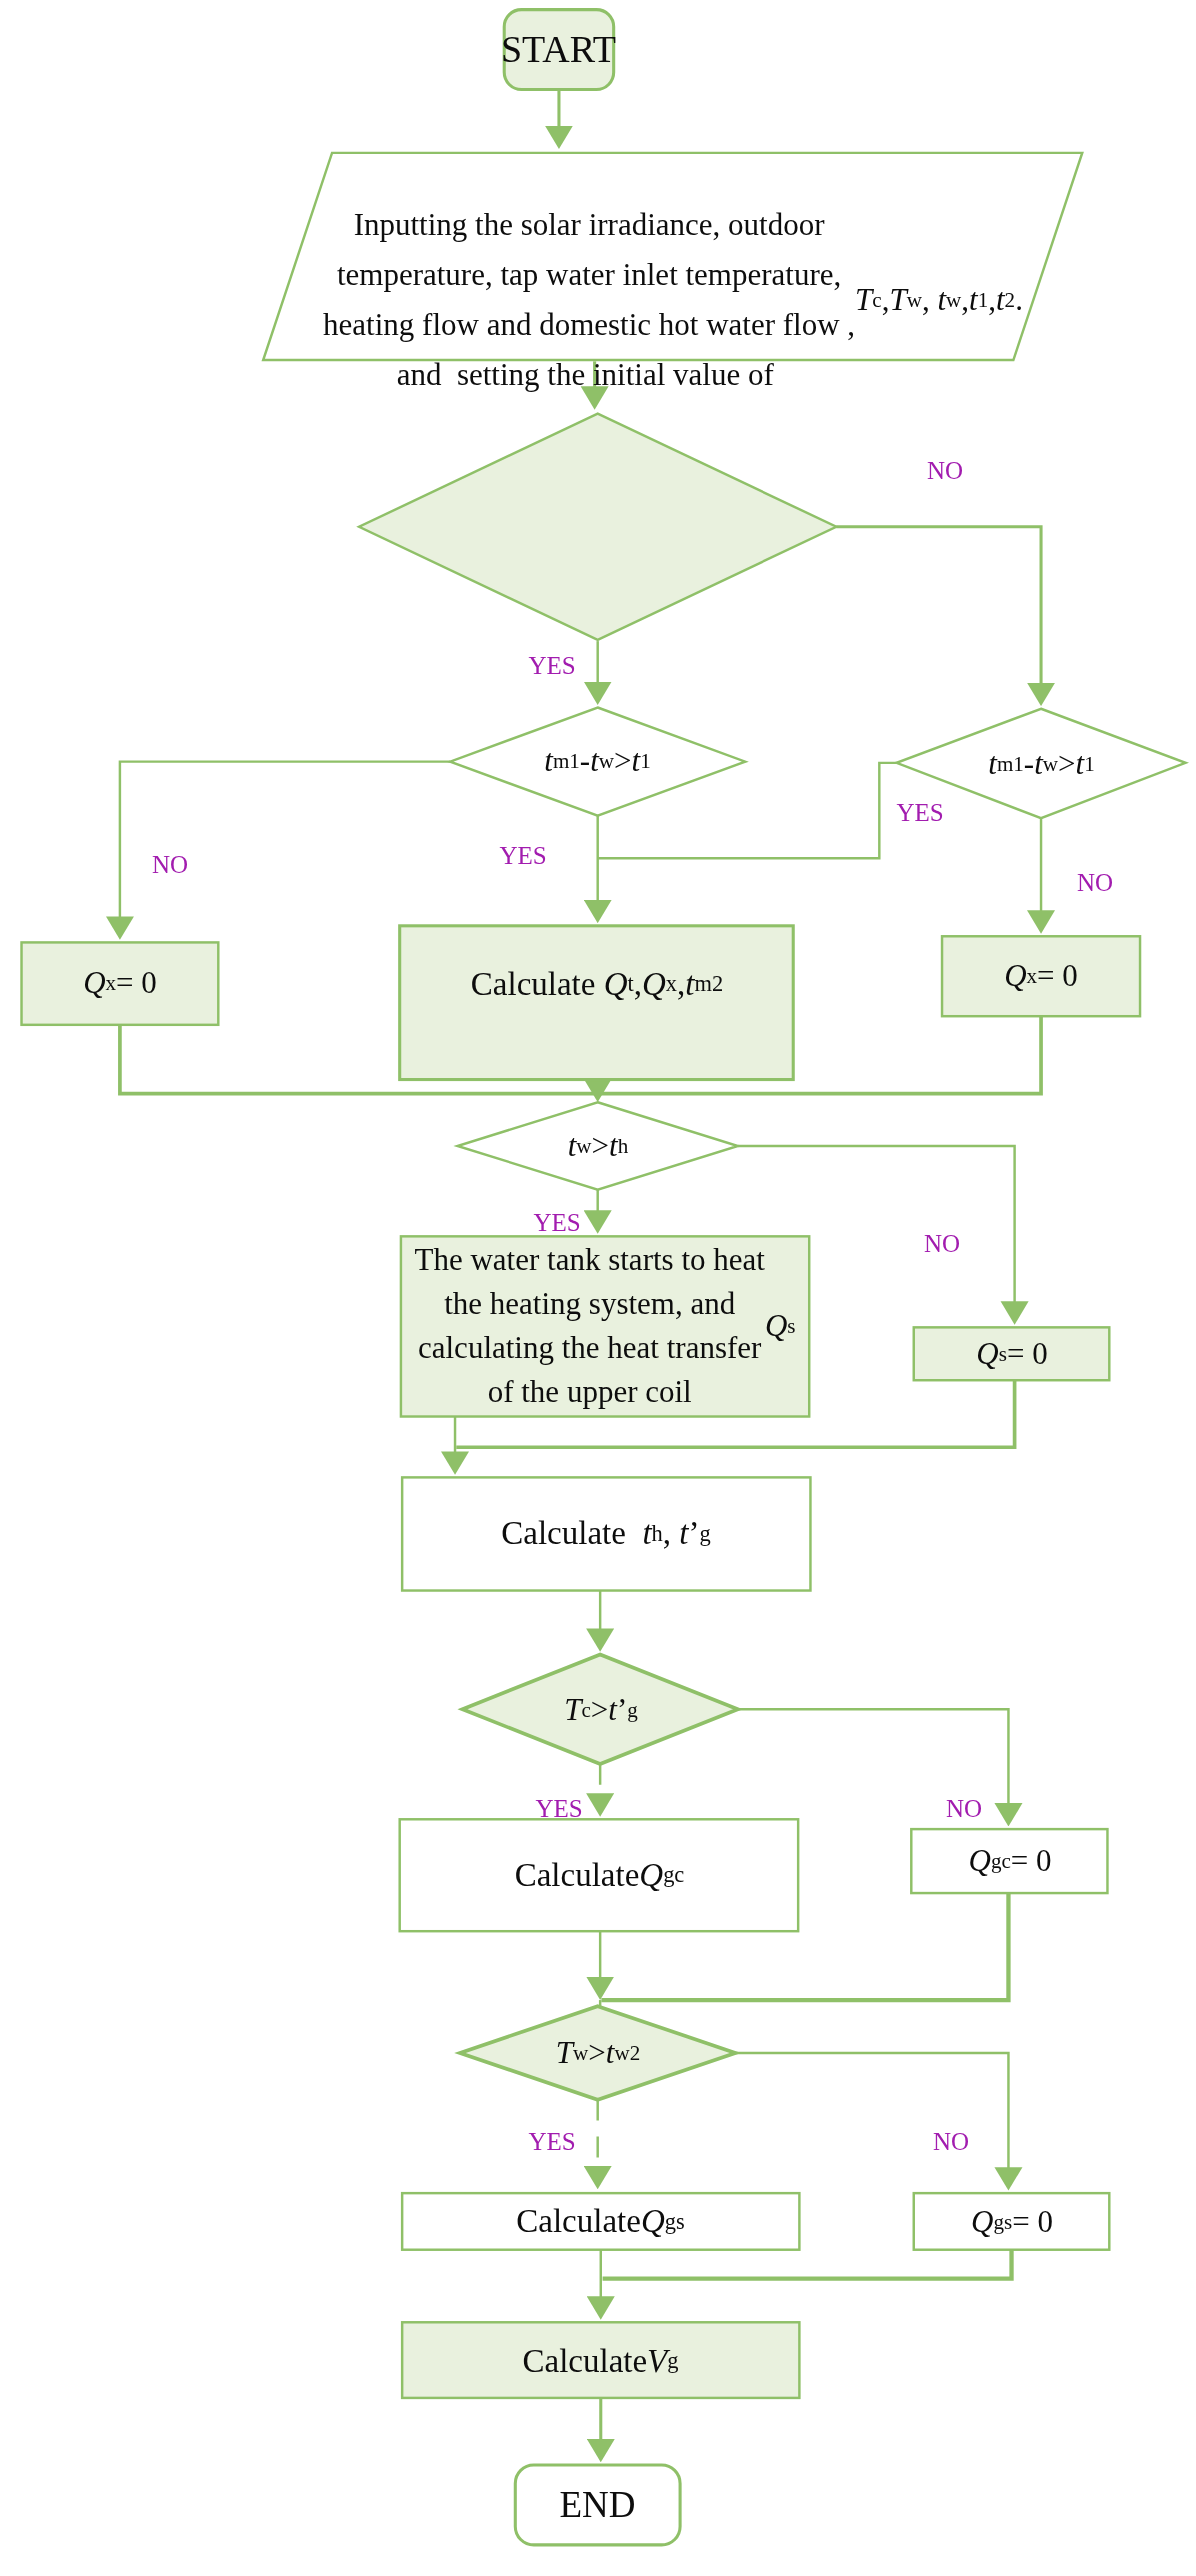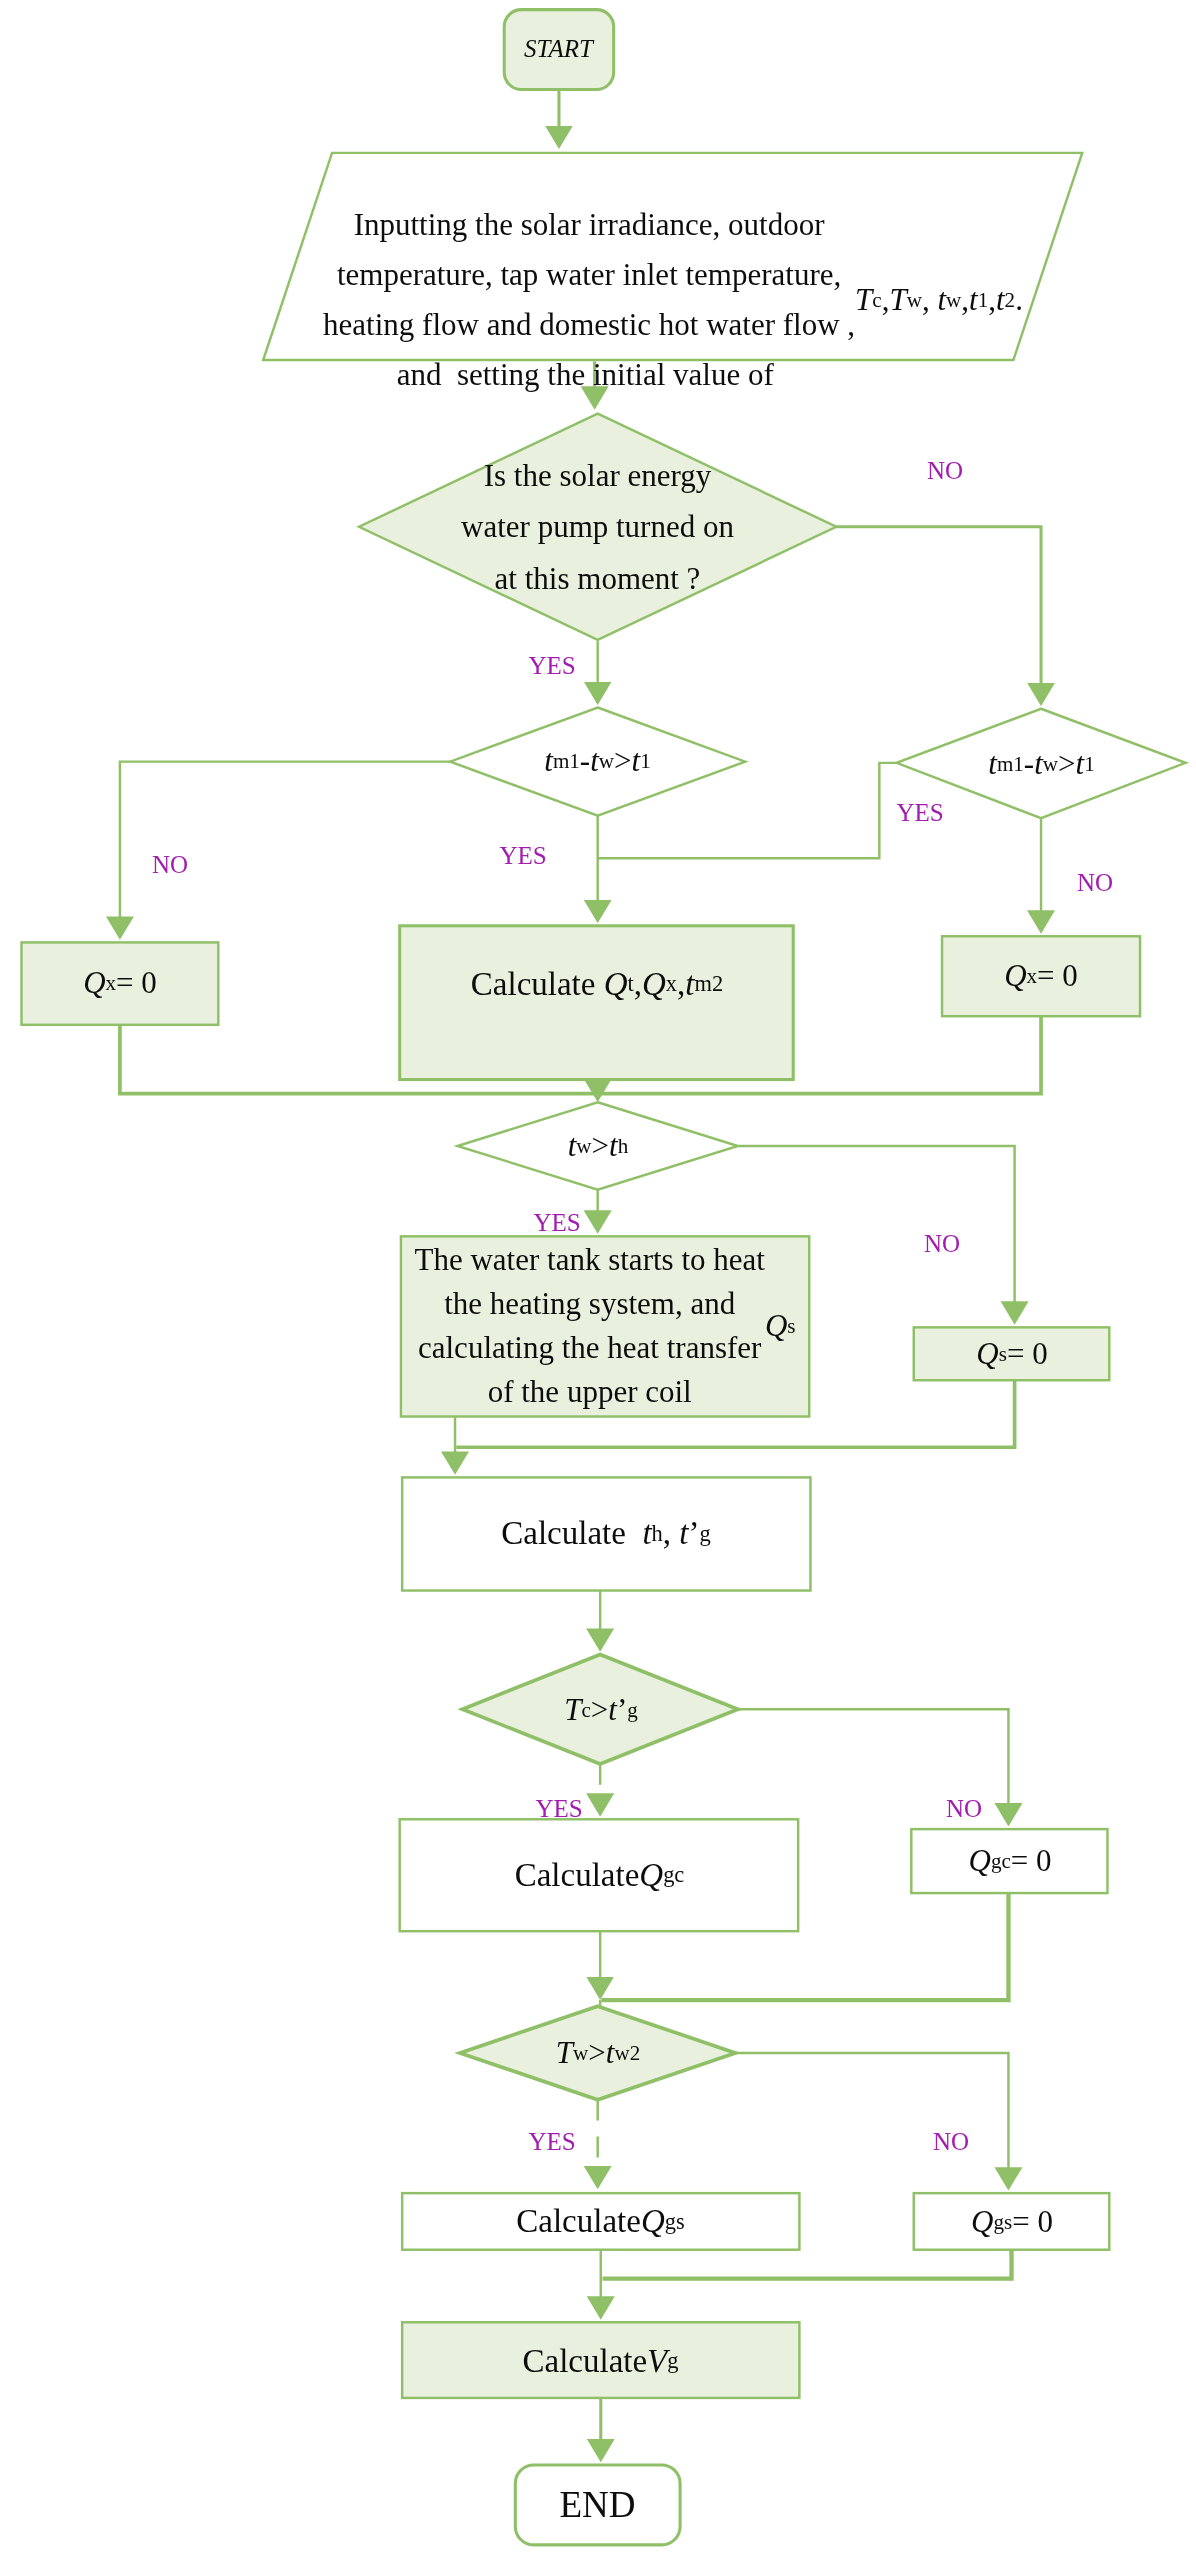--- a/index.html
+++ b/index.html
@@ -12,21 +12,21 @@
   .shape.sw6{stroke-width:6px;}
   .edge{fill:none;stroke:#8fc068;stroke-width:4px;}
   .edge.t5{stroke-width:5px;}
   .edge.t6{stroke-width:6px;}
   .edge.t7{stroke-width:7px;}
   .edge.dashed{stroke-dasharray:34 26;}
   .txt{position:absolute;display:flex;align-items:center;justify-content:center;
        text-align:center;font-size:31px;line-height:1.6;color:#0d0d0d;}
   .txt sub{font-size:68%;line-height:0;}
   .lbl{position:absolute;transform:translate(-50%,-50%);font-size:25px;white-space:nowrap;color:#a21caf;}
-  .big{font-size:25px;font-style:italic;}
+  .big{font-size:38px;}
 </style>
 </head>
 <body>
 
 <div id="page">
 
   <svg id="wires" width="1196" height="2576" viewBox="0 0 1945 4188">
     <defs>
       <marker id="arrow" markerUnits="userSpaceOnUse" markerWidth="38" markerHeight="46" viewBox="0 0 20 24" refX="17" refY="12" orient="auto">
         <path d="M0,0 L20,12 L0,24 z" fill="#8fc068"></path>
@@ -79,21 +79,20 @@
     <rect class="shape white" x="654" y="3566" width="646" height="92"></rect>
     <rect class="shape white" x="1486" y="3566" width="318" height="92"></rect>
     <rect class="shape" x="654" y="3776" width="646" height="123"></rect>
     <rect class="shape sw5 white" x="838" y="4008" width="268" height="130" rx="30"></rect>
   </svg>
 
   <div class="txt big" style="left:504px;top:9.2px;width:109px;height:80px;">START</div>
 
   <div class="txt" style="left:264px;top:159px;width:818px;height:196px;line-height:1.62;margin-top:43px;">Inputting the solar irradiance, outdoor<br>temperature, tap water inlet temperature,<br>heating flow and domestic hot water flow ,<br>and&nbsp; setting the initial value of&nbsp; <i>T</i><sub>c</sub> , <i>T</i><sub>w</sub> ,&nbsp; <i>t</i><sub>w</sub> , <i>t</i><sub>1</sub> , <i>t</i><sub>2</sub> .</div>
 
-  <div class="txt" style="left:413px;top:431px;width:369px;height:192px;line-height:1.66;">Is the solar energy<br>water pump turned on<br>at this moment ?</div>
 
   <div class="txt" style="left:450px;top:707px;width:295px;height:108px;"><i>t</i><sub>m1</sub>-<i>t</i><sub>w</sub> &gt; <i>t</i><sub>1</sub></div>
 
   <div class="txt" style="left:897px;top:709px;width:289px;height:109px;"><i>t</i><sub>m1</sub>-<i>t</i><sub>w</sub> &gt; <i>t</i><sub>1</sub></div>
 
   <div class="txt" style="left:21.5px;top:942px;width:197px;height:82px;"><i>Q</i><sub>x</sub> = 0</div>
 
   <div class="txt" style="left:400px;top:926px;width:394px;height:116px;font-size:33px;">Calculate&nbsp; <i>Q</i><sub>t</sub> , <i>Q</i><sub>x</sub> , <i>t</i><sub>m2</sub></div>
 
   <div class="txt" style="left:942px;top:936px;width:198px;height:80px;"><i>Q</i><sub>x</sub> = 0</div>

